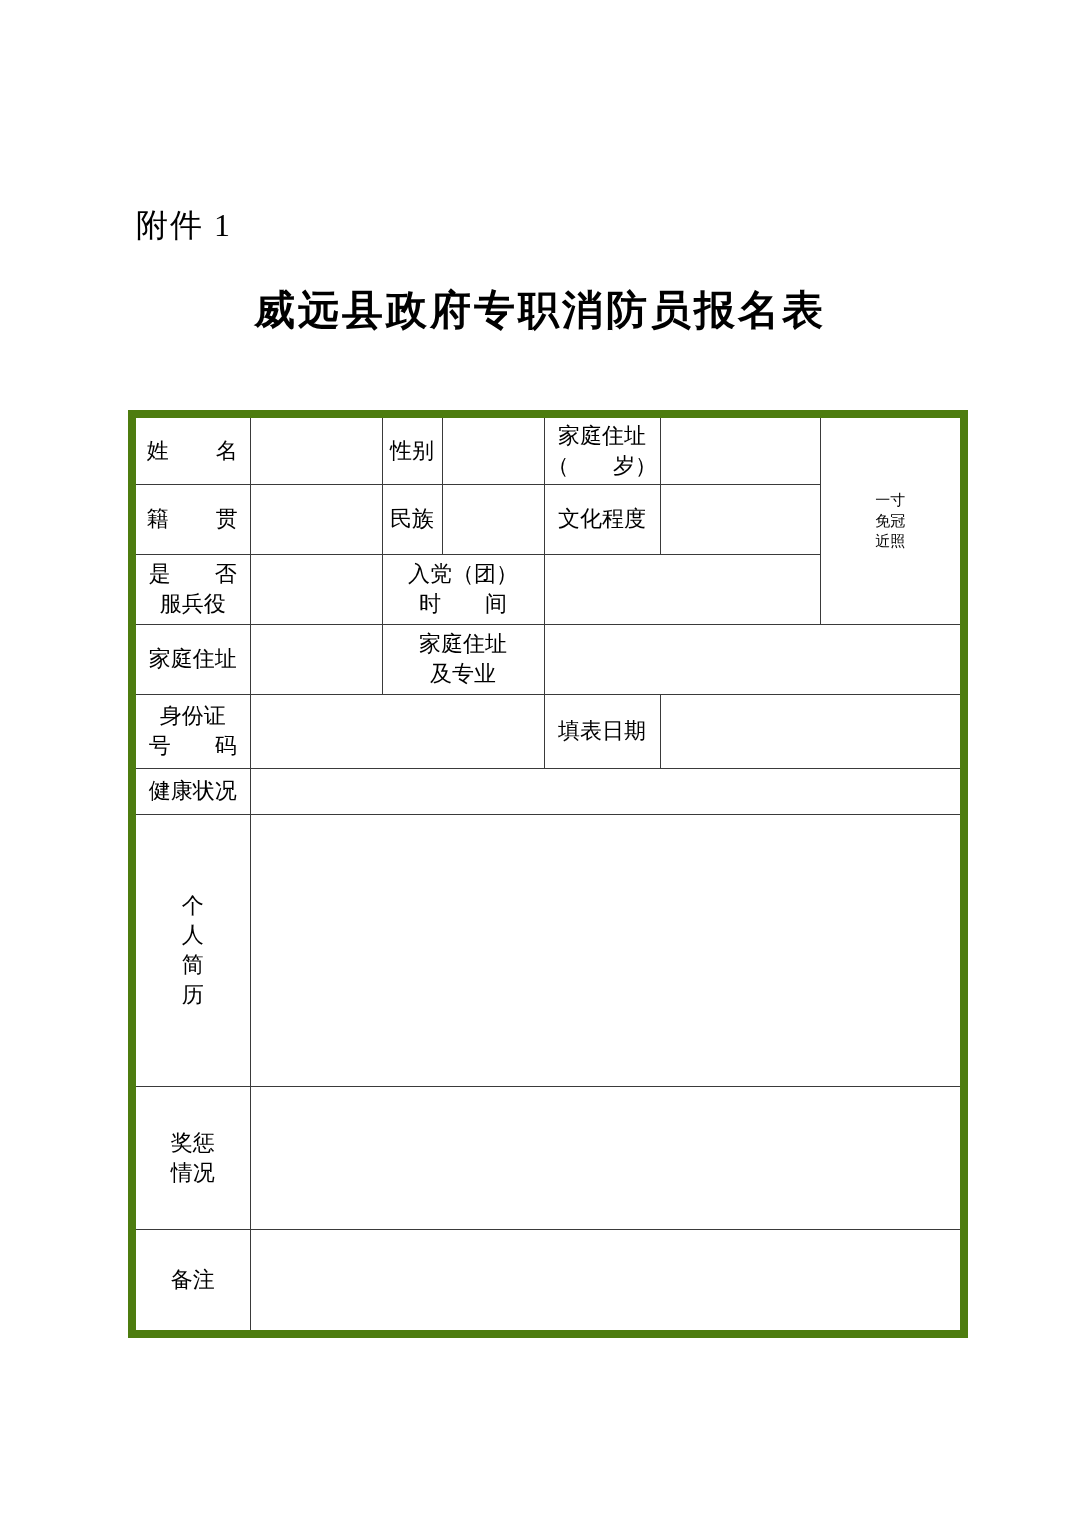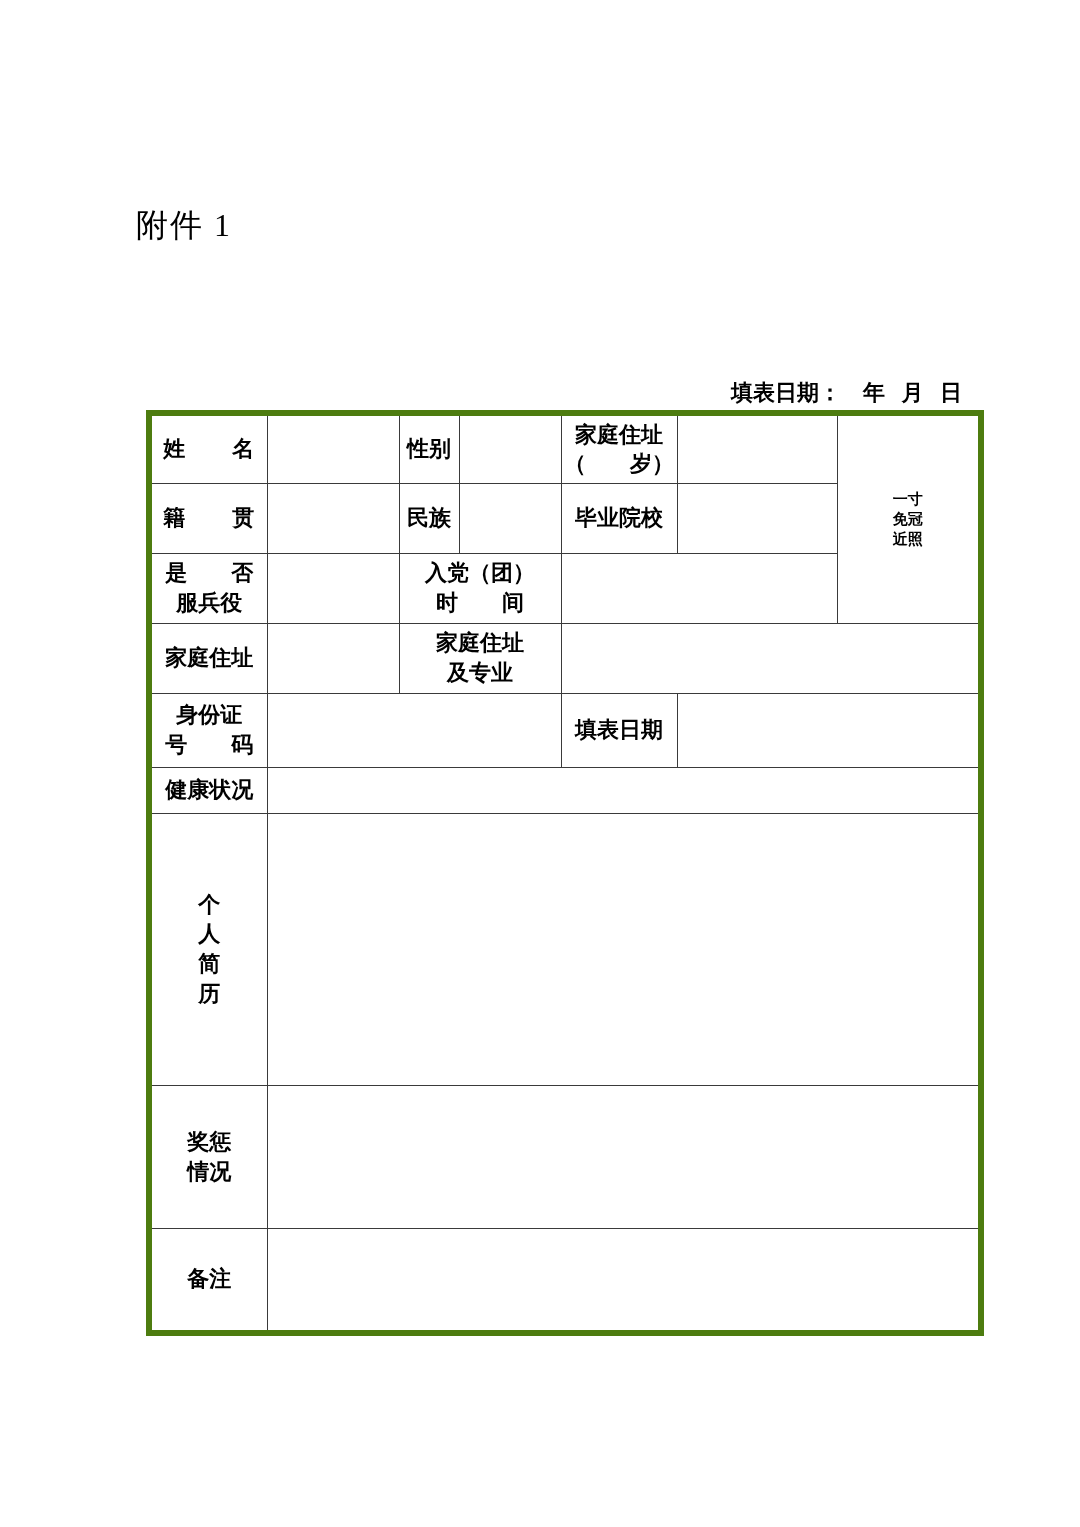--- a/index.html
+++ b/index.html
@@ -53,27 +53,26 @@
     top: 378px;
     text-align: right;
     font-size: 22px;
     font-weight: bold;
     white-space: pre;
   }
 
   
   .form-table {
     position: absolute;
-    left: 146px;
+    left: 128px;
     top: 410px;
     width: 832px;
     border-collapse: collapse;
     table-layout: fixed;
-    border: 6px solid #4d7c0f;
-    font-weight: bold;
+    border: 8px solid #4d7c0f;
   }
   .form-table td {
     border: 1px solid #3a3a3a;
     padding: 0;
     vertical-align: middle;
     text-align: center;
     font-size: 15px;
     line-height: 1.35;
     white-space: pre-line;
   }
@@ -120,22 +119,22 @@
     letter-spacing: 1px;
   }
 </style>
 </head>
 <body>
 
 <div class="page">
 
   <div class="attachment-label">附件 1</div>
 
-
-  <div class="date-line">填表日期：    年   月   日</div>
+  <div class="doc-title">威远县政府专职消防员报名表</div>
+
 
   <table class="form-table">
     <colgroup>
       <col style="width:118px">
       <col style="width:132px">
       <col style="width:60px">
       <col style="width:102px">
       <col style="width:116px">
       <col style="width:160px">
       <col style="width:144px">
@@ -153,21 +152,21 @@
       <td class="photo-cell" rowspan="3">一寸
 免冠
 近照</td>
     </tr>
 
     <tr class="r2">
       <td class="label spaced2">籍　　贯</td>
       <td class="value"></td>
       <td class="label">民族</td>
       <td class="value"></td>
-      <td class="label">毕业院校</td>
+      <td class="label">文化程度</td>
       <td class="value"></td>
     </tr>
 
     <tr class="r3">
       <td class="label stacked">是　　否
 服兵役</td>
       <td class="value"></td>
       <td class="label stacked" colspan="2">入党（团）
 时　　间</td>
       <td class="value" colspan="2"></td>

